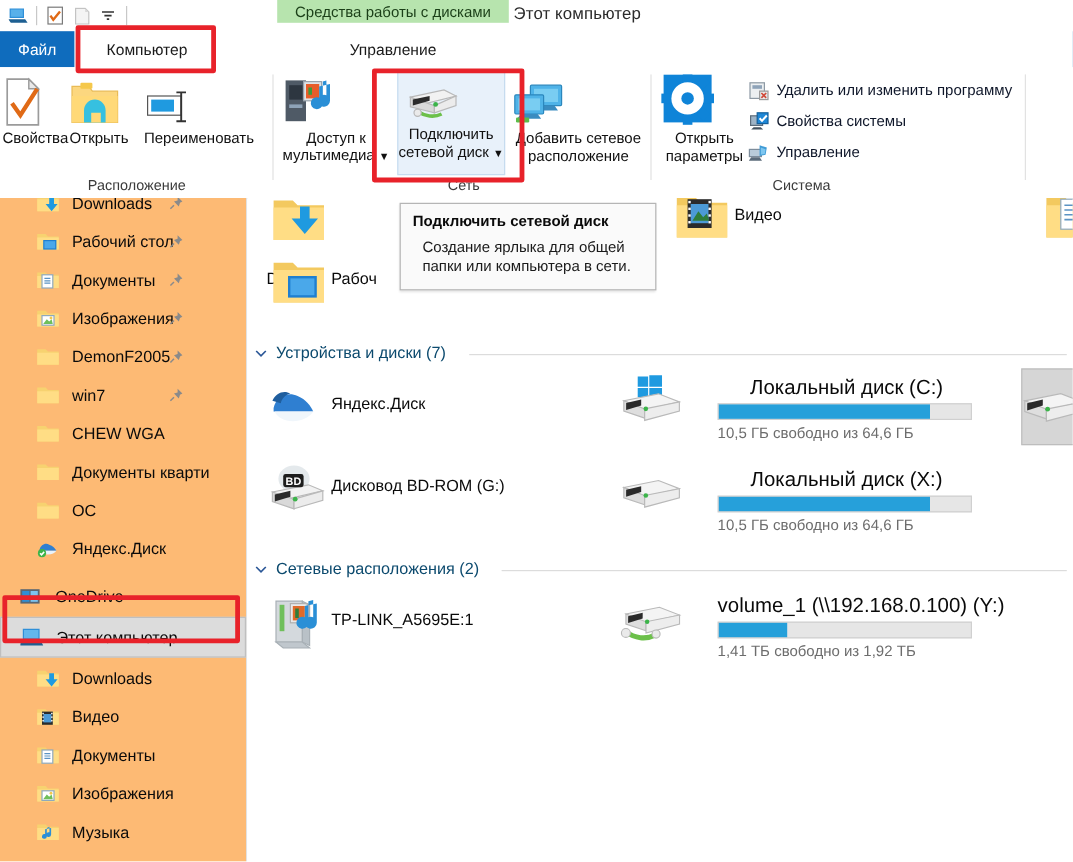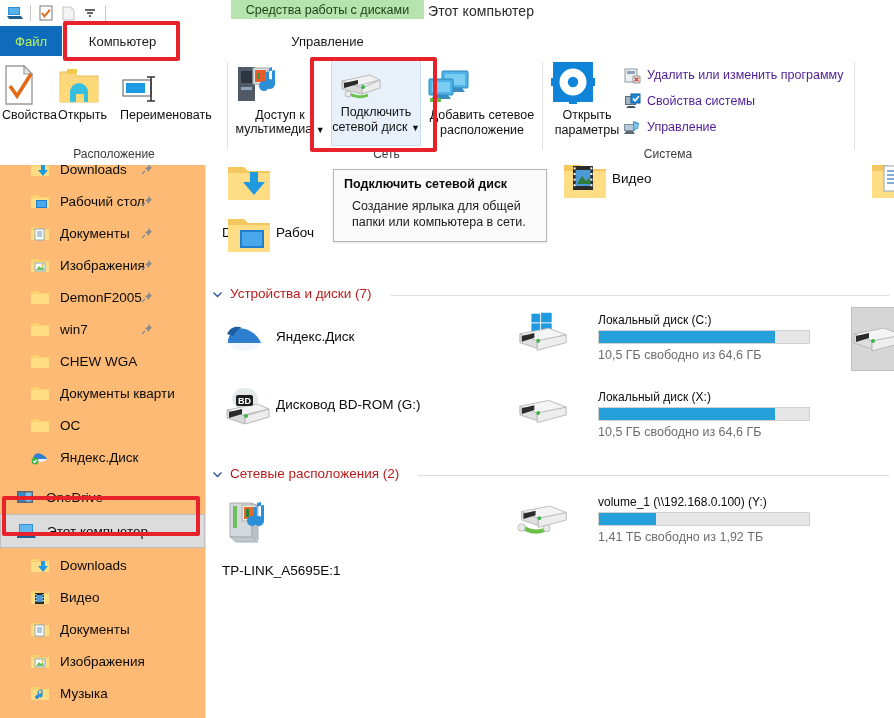--- a/index.html
+++ b/index.html
@@ -18,21 +18,21 @@
   .qat .qi{width:22px;height:22px;display:flex;align-items:center;justify-content:center;}
   .qat .sep{width:1px;height:16px;background:#c8c8c8;margin:0 4px;}
   .win-title{position:absolute;left:428px;top:3px;font-size:14px;color:#2b2b2b;letter-spacing:.1px;}
 
   
   .ctx-head{position:absolute;left:231px;top:0px;width:193px;height:19px;background:#b7e4ae;
             display:flex;align-items:center;justify-content:center;color:#1b3f18;font-size:12.5px;}
 
   
   .tabstrip{position:absolute;left:0;top:26px;width:894px;height:30px;background:#ffffff;}
-  .tab-file{position:absolute;left:0;top:0;width:62px;height:30px;background:#0f6cbd;color:#bef264;
+  .tab-file{position:absolute;left:0;top:0;width:62px;height:30px;background:#0f6cbd;color:#ffffff;
             display:flex;align-items:center;justify-content:center;font-size:13px;}
   .tab{position:absolute;top:0;height:30px;display:flex;align-items:center;justify-content:center;
        font-size:13px;color:#1a1a1a;background:transparent;}
   .tab.active{background:#ffffff;}
   .tab-comp{left:70px;width:105px;}
   .tab-vid{left:182px;width:46px;}
   .tab-man{left:231px;width:193px;background:#ffffff;}
   .blue-under{position:absolute;left:0;top:26px;width:894px;height:30px;background:#0f6cbd;z-index:-1;}
 
   
@@ -40,45 +40,45 @@
           border-bottom:1px solid #d4d4d4;}
   .rgroup{position:absolute;top:0;height:108px;}
   .rgroup .glabel{position:absolute;bottom:3px;left:0;width:100%;text-align:center;
                   font-size:12px;color:#3b3b3b;}
   .rgroup .gsep{position:absolute;top:6px;right:0;width:1px;height:88px;background:#e2e2e2;}
   .bigbtn{position:absolute;top:4px;width:76px;height:80px;display:flex;flex-direction:column;
           align-items:flex-start;justify-content:flex-start;}
   .bigbtn .ic{height:46px;display:flex;align-items:flex-end;justify-content:center;}
   .bigbtn .lb{margin-top:2px;font-size:12.5px;line-height:14px;text-align:center;color:#111;}
 
-  .smallitem{position:absolute;display:flex;align-items:center;gap:6px;font-size:12.5px;color:#4c1d95;}
+  .smallitem{position:absolute;display:flex;align-items:center;gap:6px;font-size:12.5px;color:#0f172a;}
   .smallitem .si{width:18px;height:18px;display:flex;align-items:center;justify-content:center;}
 
   
   .navpane{position:absolute;left:0;top:165px;width:205px;height:553px;background:#fdba74;overflow:hidden;}
   .navitem{position:absolute;left:0;width:205px;height:32px;display:flex;align-items:center;
            font-size:13.5px;color:#0a0a0a;}
   .navitem .nic{width:24px;height:22px;margin-left:28px;margin-right:8px;display:flex;align-items:center;justify-content:center;}
   .navitem.root .nic{margin-left:14px;}
   .navitem .pin{position:absolute;right:52px;width:12px;height:12px;}
   .navitem.sel{background:#dcdcdc;border:1px solid #bfbfbf;box-sizing:border-box;}
 
   .vsep{position:absolute;left:205px;top:165px;width:1px;height:553px;background:#e2e2e2;}
 
   
   .content{position:absolute;left:206px;top:165px;width:688px;height:553px;background:#ffffff;overflow:hidden;}
-  .grouphdr{position:absolute;display:flex;align-items:center;gap:7px;font-size:13.5px;color:#b91c1c;}
+  .grouphdr{position:absolute;display:flex;align-items:center;gap:7px;font-size:13.5px;color:#0c4a6e;}
   .grouphdr .chev{width:11px;height:11px;}
 
   .tile{position:absolute;display:flex;align-items:flex-start;}
   .tile .ticon{width:54px;height:50px;display:flex;align-items:center;justify-content:center;flex:0 0 54px;}
   .tile .tname{font-size:13.5px;color:#0a0a0a;margin-top:14px;white-space:nowrap;}
 
   .dtile{position:absolute;width:215px;}
-  .dtile .dname{font-size:12px;color:#0a0a0a;white-space:nowrap;margin-bottom:3px;}
+  .dtile .dname{font-size:17px;color:#0a0a0a;white-space:nowrap;margin-bottom:3px;text-align:center;}
   .bar{width:212px;height:14px;background:#e6e6e6;border:1px solid #d0d0d0;box-sizing:border-box;position:relative;}
   .bar > i{position:absolute;left:0;top:0;bottom:0;display:block;background:#26a0da;}
   .dfree{font-size:12.5px;color:#6d6d6d;margin-top:4px;white-space:nowrap;}
 
   .selbox{position:absolute;background:#d6d6d6;border:1px solid #bdbdbd;box-sizing:border-box;}
 
   
   .tooltip{position:absolute;left:333px;top:169px;width:214px;height:73px;background:#fafafa;
            border:1px solid #b5b5b5;box-sizing:border-box;padding:7px 10px 0 10px;z-index:40;
            box-shadow:0 1px 2px rgba(0,0,0,.12);}
@@ -711,21 +711,21 @@
     <div class="grouphdr" style="left:6px;top:301px;">
       <span class="chev">
         <svg width="11" height="11" viewBox="0 0 11 11">
             <path d="M1.5 3.5L5.5 7.5 9.5 3.5" stroke="#2b5797" stroke-width="1.4" fill="none"></path>
           </svg>
       </span>
       <span>Сетевые расположения (2)</span>
     </div>
     <div style="position:absolute;left:212px;top:310px;width:471px;height:1px;background:#dcdcdc;"></div>
 
-    <div class="tile" style="left:16px;top:330px;flex-direction:column;">
+    <div class="tile" style="left:16px;top:330px;">
       <span class="ticon">
         <svg width="50" height="50" viewBox="0 0 50 50">
           <path d="M6 6h22v34H6z" fill="#d4d9dd" stroke="#a8b0b6"></path>
           <path d="M6 40l6 5h22l-6-5z" fill="#c0c7cd" stroke="#a8b0b6"></path>
           <path d="M28 6l6 3v34l-6-3z" fill="#b9c1c7" stroke="#a8b0b6"></path>
           <rect x="9" y="9" width="4" height="22" fill="#6fbf5b"></rect>
           <rect x="18" y="8" width="14" height="16" fill="#e9e9e9" stroke="#b0b0b0"></rect>
           <rect x="20" y="10" width="10" height="12" fill="#e06a2a"></rect>
           <path d="M22 12h3v8h-3z" fill="#2f7d3a"></path>
           <path d="M33 6v18a5 5 0 1 1-3-4.6V10l10-2v16a5 5 0 1 1-3-4.6V5z" fill="#2a8fd6"></path>

